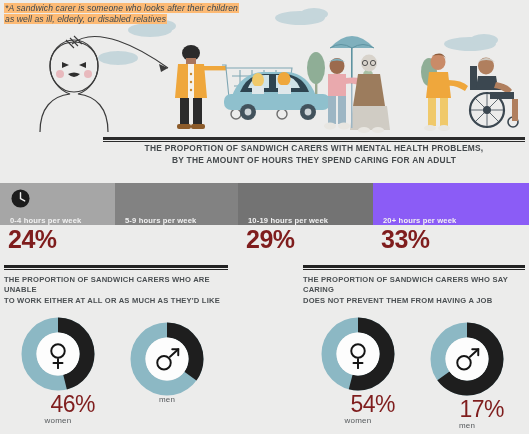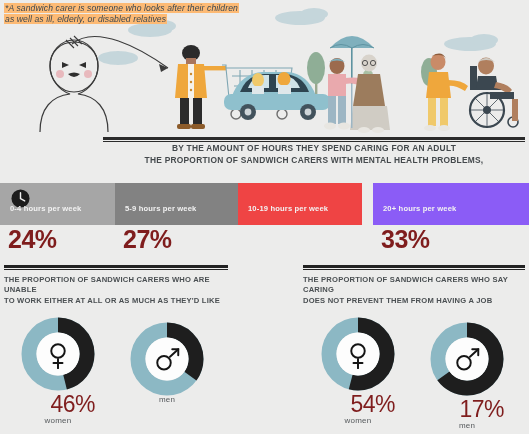--- a/index.html
+++ b/index.html
@@ -40,21 +40,21 @@
     position:absolute;left:103px;top:143px;width:422px;
     text-align:center;
     font-size:8.4px;line-height:11.6px;letter-spacing:.25px;
     color:#44494c;font-weight:700;z-index:20;
   }
 
   
   .bars{position:absolute;left:0;top:183px;width:529px;height:42px;z-index:20;}
   .seg{position:absolute;top:0;height:42px;}
   .seg .seg-label{
-    position:absolute;left:10px;bottom:12px;
+    position:absolute;left:10px;bottom:0;
     font-size:7.6px;letter-spacing:.15px;color:#f2f2f2;font-weight:700;
     white-space:nowrap;
   }
   .clock{
     position:absolute;left:11px;top:6px;width:19px;height:19px;
   }
 
   
   .pcts{position:absolute;left:0;top:225px;width:529px;height:30px;z-index:20;}
   .pct-big{
@@ -230,46 +230,46 @@
     </g>
   </svg>
 
   <div class="footnote">
     <span>*A sandwich carer is someone who looks after their children as well as ill, elderly, or disabled relatives</span>
   </div>
 
   <div class="rule-main"></div>
   <div class="rule-main-thin"></div>
   <div class="head-main">
+    <div>THE PROPORTION OF SANDWICH CARERS WITH MENTAL HEALTH PROBLEMS,</div>
     <div>BY THE AMOUNT OF HOURS THEY SPEND CARING FOR AN ADULT</div>
-    <div>THE PROPORTION OF SANDWICH CARERS WITH MENTAL HEALTH PROBLEMS,</div>
   </div>
 
   <div class="bars" id="bars">
       <div class="seg" style="left: 0px; width: 115px; background: rgb(166, 166, 166);">
         <svg class="clock" viewBox="0 0 20 20">
           <circle cx="10" cy="10" r="9.5" fill="#1c1c1c"></circle>
           <path d="M10,4 V10 L14.4,12.6" stroke="#f0f0f0" stroke-width="1.5" fill="none" stroke-linecap="round"></path>
         </svg>
         <div class="seg-label">0-4 hours per week</div>
       </div>
       <div class="seg" style="left: 115px; width: 123px; background: rgb(130, 130, 130);">
         <div class="seg-label">5-9 hours per week</div>
       </div>
-      <div class="seg" style="left: 238px; width: 124px; background: #ef4444;">
+      <div class="seg" style="left: 238px; width: 135px; background: #737373;">
         <div class="seg-label">10-19 hours per week</div>
       </div>
       <div class="seg" style="left: 373px; width: 156px; background: #8b5cf6;">
         <div class="seg-label">20+ hours per week</div>
       </div>
     </div>
 
   <div class="pcts" id="pcts">
       <div class="pct-big" style="left: 8px;">24%</div>
-      <div class="pct-big" style="left: 123px;">27%</div>
+      <div class="pct-big" style="left: 246px;">29%</div>
       <div class="pct-big" style="left: 381px;">33%</div>
     </div>
 
   <div class="sec" id="sec-left">
     <div class="bar-top"></div>
     <div class="bar-top2"></div>
     <h3>
       <span>THE PROPORTION OF SANDWICH CARERS WHO ARE UNABLE</span><br>
       <span>TO WORK EITHER AT ALL OR AS MUCH AS THEY'D LIKE</span>
     </h3>

